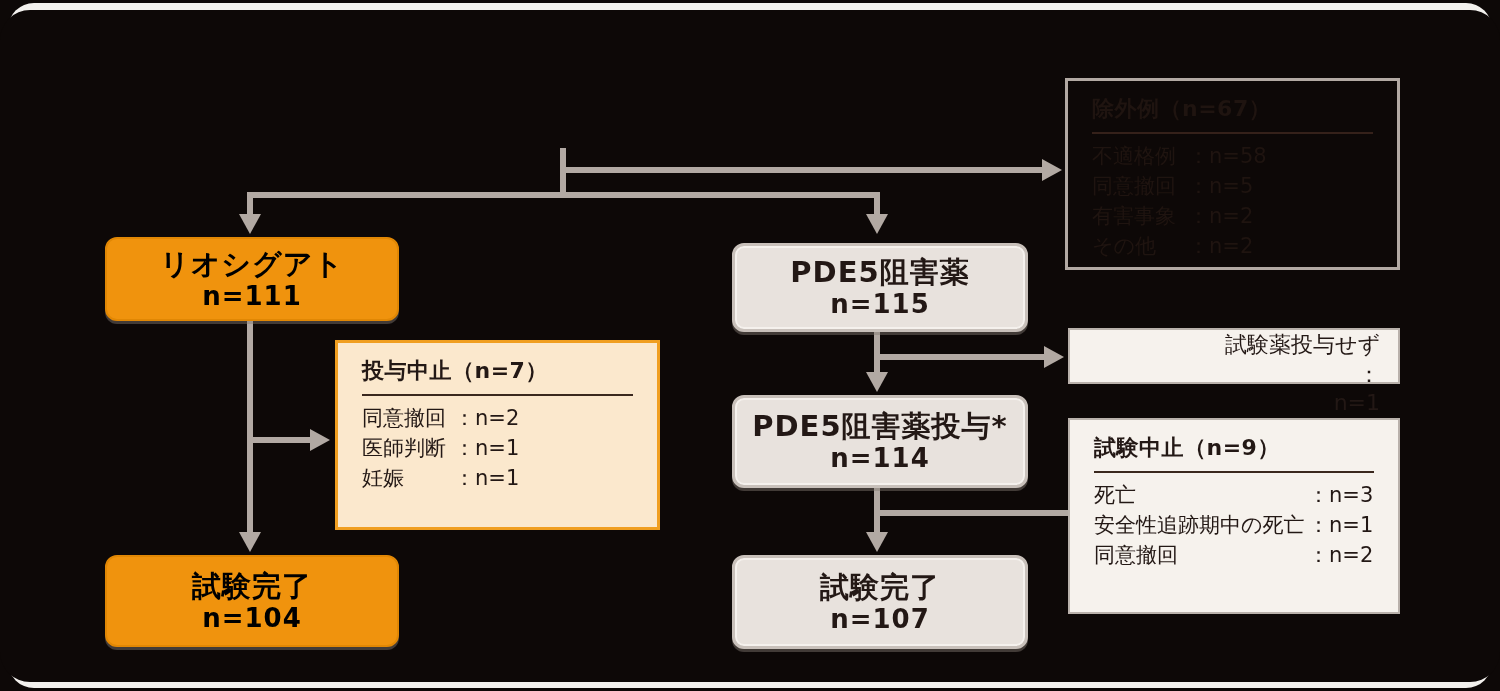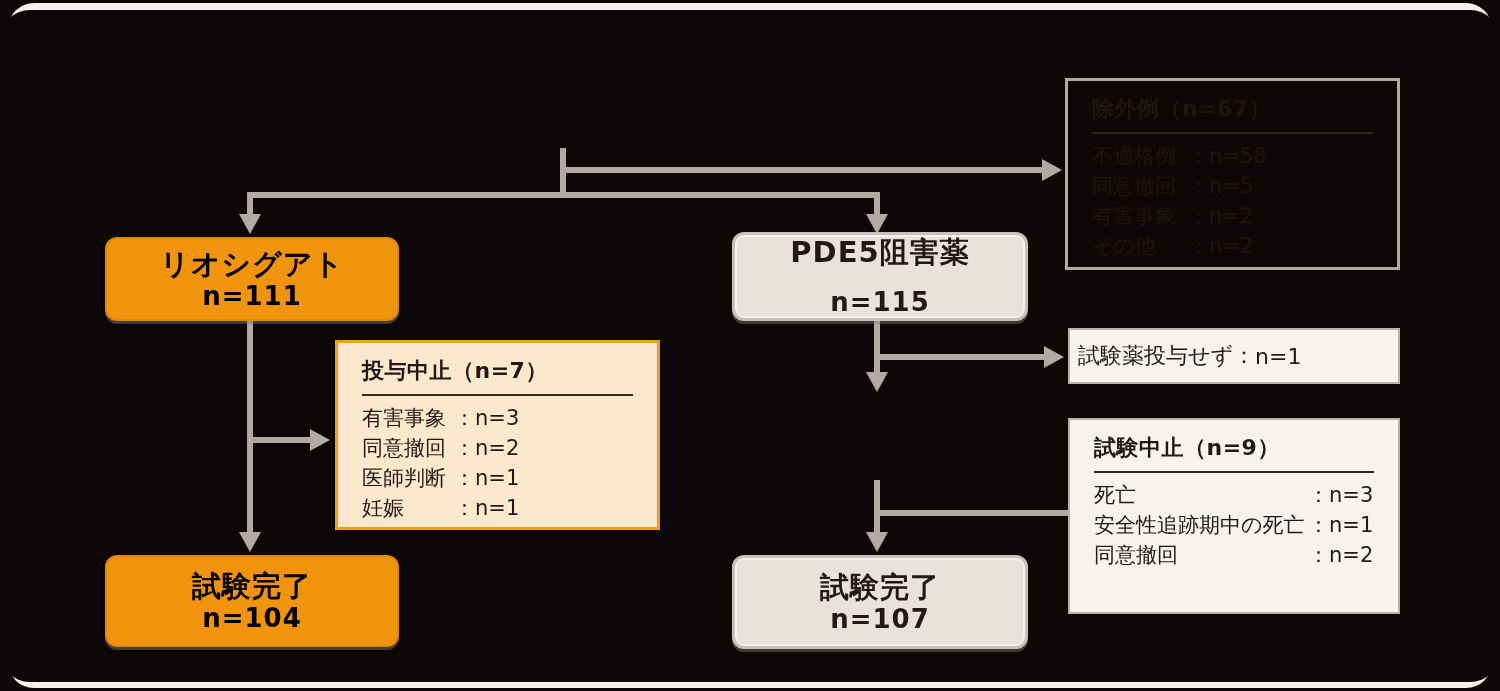--- a/index.html
+++ b/index.html
@@ -43,21 +43,21 @@
   .sidebox{position:absolute;box-sizing:border-box;padding:13px 24px;}
   .sidebox .title{font-size:22px;font-weight:bold;letter-spacing:.5px;}
   .sidebox .rule{border:none;border-top:2px solid #3a281e;margin:8px 0 7px 0;}
   .sidebox .row{font-size:21px;line-height:30px;white-space:nowrap;}
   .sidebox .lbl{display:inline-block;}
   .box-cream{background:var(--cream);border:3px solid var(--cream-border);color:var(--ink);}
   .box-offwhite{background:var(--offwhite);border:2px solid var(--offwhite-border);color:var(--ink);}
   .box-dark{background:transparent;border:3px solid var(--line);color:var(--ink-hidden);}
   .box-dark .rule{border-top:2px solid #35211a;}
   .w-lbl{width:92px;} .x-lbl{width:96px;} .d-lbl{width:214px;}
-  .single{display:flex;align-items:center;padding:0 8px;font-size:22px;}
+  .single{display:flex;align-items:flex-end;padding:0 18px;font-size:22px;flex-direction:column;}
 </style>
 </head>
 <body>
 
 <div class="backing"></div>
 
 <div class="panel">
 
   <div class="cline" style="left:560px;top:138px;width:6px;height:50px;"></div>
   <div class="cline" style="left:560px;top:157px;width:485px;height:6px;"></div>
@@ -82,25 +82,29 @@
   <div class="cline" style="left:874px;top:470px;width:6px;height:56px;"></div>
   <div class="cline" style="left:877px;top:500px;width:193px;height:6px;"></div>
   <div class="arr-d" style="left:866px;top:522px;"></div>
 
 
   <div class="node node-orange" style="left:105px;top:227px;width:290px;height:80px;">
     <div class="t">リオシグアト</div>
     <div class="n">n=111</div>
   </div>
 
-  <div class="node node-gray" style="left:732px;top:222px;width:290px;height:83px;justify-content:space-between;">
+  <div class="node node-gray" style="left:732px;top:233px;width:290px;height:83px;">
     <div class="t">PDE5阻害薬</div>
     <div class="n">n=115</div>
   </div>
 
+  <div class="node node-gray" style="left:732px;top:385px;width:290px;height:87px;">
+    <div class="t">PDE5阻害薬投与*</div>
+    <div class="n">n=114</div>
+  </div>
 
   <div class="node node-orange" style="left:105px;top:545px;width:290px;height:88px;">
     <div class="t">試験完了</div>
     <div class="n">n=104</div>
   </div>
 
   <div class="node node-gray" style="left:732px;top:545px;width:290px;height:88px;">
     <div class="t">試験完了</div>
     <div class="n">n=107</div>
   </div>
@@ -118,23 +122,20 @@
       <span class="lbl x-lbl">有害事象</span><span>：</span><span>n=2</span>
     </div>
     <div class="row">
       <span class="lbl x-lbl">その他</span><span>：</span><span>n=2</span>
     </div>
   </div>
 
   <div class="sidebox box-cream" style="left:335px;top:330px;width:325px;height:190px;">
     <div class="title">投与中止（n=7）</div>
     <hr class="rule">
-    <div class="row">
-      <span class="lbl w-lbl">有害事象</span><span>：</span><span>n=3</span>
-    </div>
     <div class="row">
       <span class="lbl w-lbl">同意撤回</span><span>：</span><span>n=2</span>
     </div>
     <div class="row">
       <span class="lbl w-lbl">医師判断</span><span>：</span><span>n=1</span>
     </div>
     <div class="row">
       <span class="lbl w-lbl">妊娠</span><span>：</span><span>n=1</span>
     </div>
   </div>

